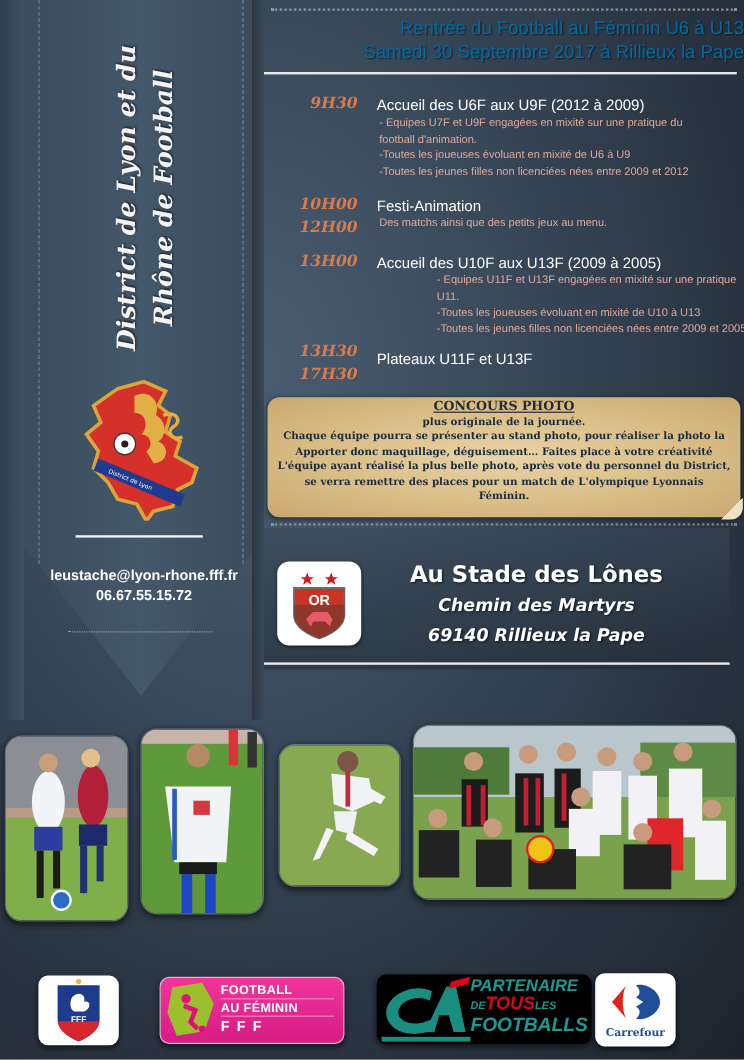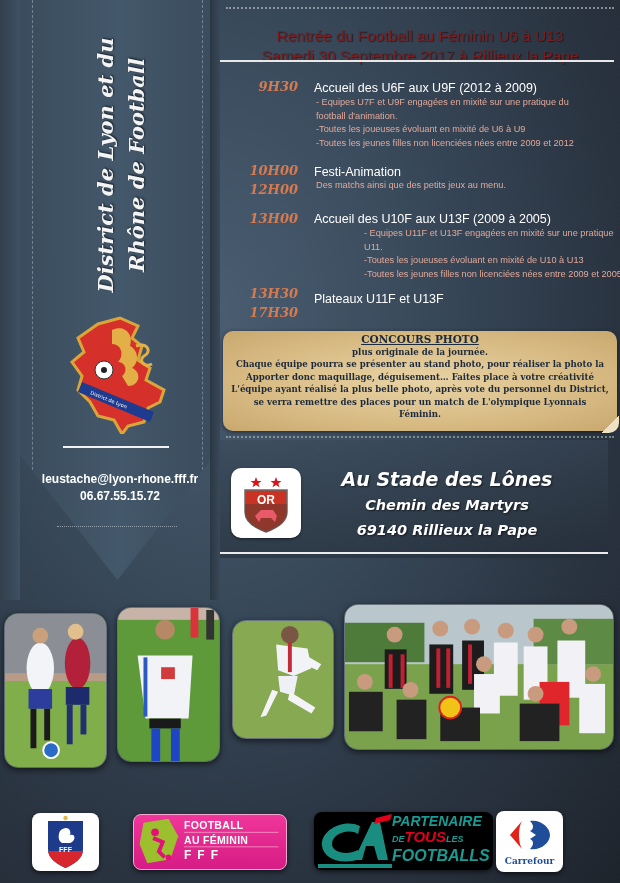--- a/index.html
+++ b/index.html
@@ -54,22 +54,22 @@
       color: #fff;
     }
     .left-dots {
       position: absolute; left: 57px; top: 526px; width: 120px; border-top: 1px dotted rgba(200,210,220,.6);
     }
 
     
     .right { position: absolute; left: 220px; top: 0; width: 400px; }
     .dotted-top { position: absolute; left: 6px; top: 7px; width: 388px; border-top: 2px dotted rgba(200,205,210,.6); }
     .header {
-      position: absolute; left: 0; top: 26px; width: 400px; text-align: center;
-      font-family: "Liberation Sans", sans-serif; font-size: 15.5px; line-height: 20px; color: #7f1d1d;
+      position: absolute; left: 0; top: 14px; width: 400px; text-align: right;
+      font-family: "Liberation Sans", sans-serif; font-size: 15.5px; line-height: 20px; color: #0369a1;
       text-shadow: 1px 1px 1px rgba(0,0,0,.5);
     }
     .header-rule { position: absolute; left: 0; top: 60px; width: 394px; height: 2px; background: #e8e8e8; }
 
     .sched-item { position: absolute; left: 0; width: 400px; }
     .sched-time {
       position: absolute; left: 0; width: 78px; text-align: right;
       font-family: "DejaVu Serif", serif; font-style: italic; font-weight: bold;
       font-size: 13px; line-height: 18px; color: #d77a4e;
     }
@@ -103,21 +103,21 @@
     .venue-box {
       position: absolute; left: 0; top: 440px; width: 388px; height: 118px;
       background: linear-gradient(180deg, rgba(58,72,88,.55), rgba(35,44,54,.55));
     }
     .or-logo {
       position: absolute; left: 11px; top: 28px; width: 70px; height: 70px; border-radius: 10px;
       background: #fff; box-shadow: 0 1px 3px rgba(0,0,0,.5);
     }
     .venue-name {
       position: absolute; left: 82px; top: 26px; width: 290px; text-align: center;
-      font-family: "DejaVu Sans", sans-serif; font-weight: bold; font-style: italic;
+      font-family: "DejaVu Sans", sans-serif; font-weight: bold; 
       font-size: 19px; line-height: 26px; color: #fff; text-shadow: 1px 1px 2px rgba(0,0,0,.6);
     }
     .venue-line {
       position: absolute; left: 82px; width: 290px; text-align: center;
       font-family: "DejaVu Sans", sans-serif; font-weight: bold; font-style: italic;
       font-size: 14.5px; line-height: 20px; color: #fff; text-shadow: 1px 1px 2px rgba(0,0,0,.6);
     }
     .venue-rule { position: absolute; left: 0; top: 112px; width: 388px; height: 2px; background: #eaeaea; }
 
     

